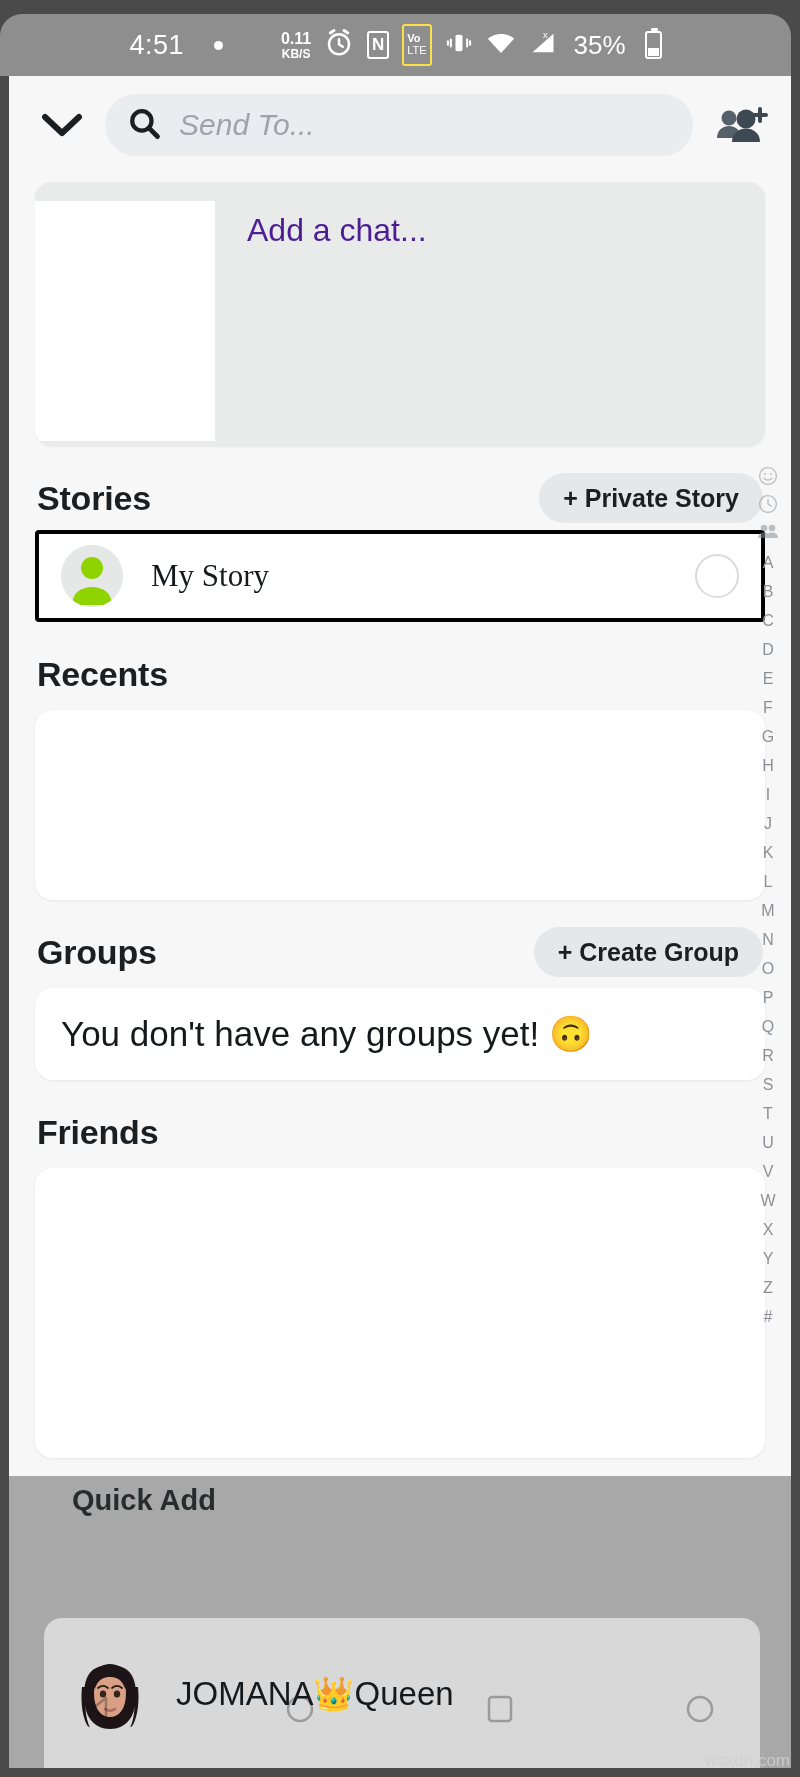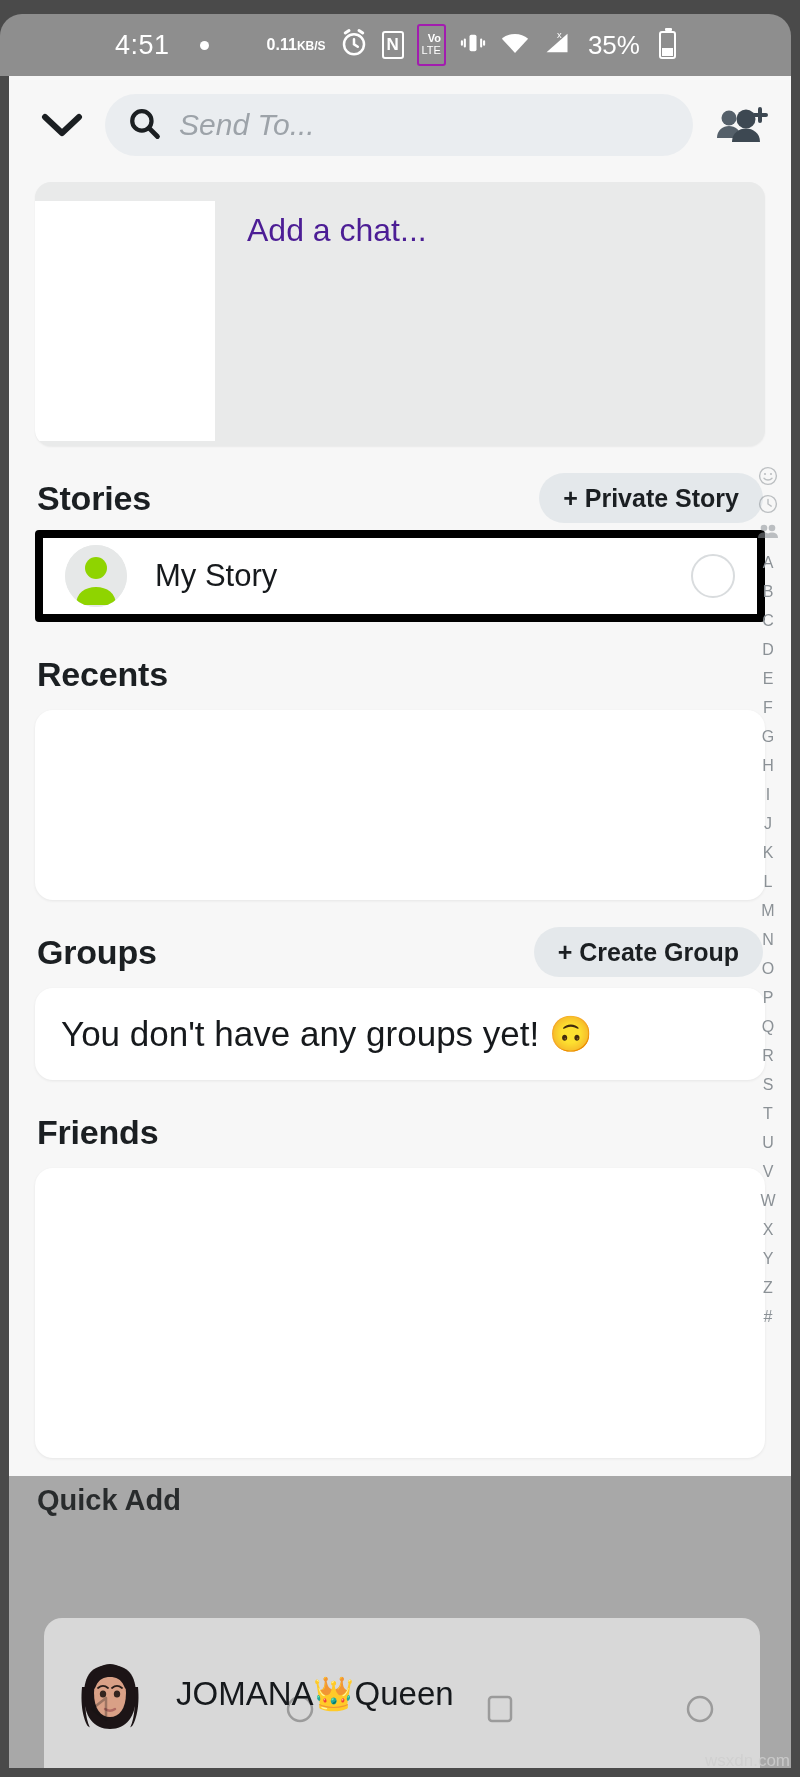--- a/index.html
+++ b/index.html
@@ -20,26 +20,26 @@
     position: absolute; top: 14px; left: 0; right: 9px; height: 62px;
     background: #8e8e8e;
     border-radius: 22px 22px 0 0;
     display: flex; align-items: center; justify-content: center;
     color: #ffffff;
   }
   .sb-inner { display: flex; align-items: center; gap: 0px; }
   .sb-time { font-size: 27px; letter-spacing: .5px; }
   .sb-dot { width: 9px; height: 9px; border-radius: 50%; background:#fff; margin-left: 30px; }
   .sb-icons { display: flex; align-items: center; gap: 13px; margin-left: 58px; }
-  .sb-net { display:flex; flex-direction:row; align-items:center; line-height:1; }
+  .sb-net { display:flex; flex-direction:column; align-items:center; line-height:1; }
   .sb-net .n1 { font-size: 16px; font-weight: 700; }
   .sb-net .n2 { font-size: 12px; font-weight: 700; margin-top:1px; }
   .sb-volte {
-    border: 2px solid #a21caf; border-radius: 3px; padding: 7px 3px;
-    display:flex; flex-direction:column; align-items:flex-end; line-height:1.05;
+    border: 2px solid #fde047; border-radius: 3px; padding: 7px 3px;
+    display:flex; flex-direction:column; align-items:flex-start; line-height:1.05;
   }
   .sb-volte .v1 { font-size: 11px; font-weight: 700; }
   .sb-volte .v2 { font-size: 11px; font-weight: 400; }
   .sb-nfc {
     border: 2px solid #fff; border-radius: 3px; width:22px; height:28px;
     display:flex; align-items:center; justify-content:center;
     font-size: 17px; font-weight:700;
   }
   .sb-pct { font-size: 26px; margin-left: 4px; }
   .sb-batt {
@@ -100,47 +100,48 @@
   .sec h2 { font-size: 34px; font-weight: 700; color:#1b1f22; letter-spacing:-.2px; }
   .pill {
     background:#e4e8eb; border-radius: 26px; height:50px;
     display:flex; align-items:center; padding: 0 24px; gap:9px;
     font-size: 25px; font-weight:700; color:#1b1f22; cursor:pointer;
   }
 
   
   .storyhl {
     margin: 6px 26px 0 26px;
-    border: 8px solid #000000;
+    border: 4px solid #000000;
     background: #ffffff;
     border-radius: 4px;
     height: 92px;
     display:flex; align-items:center;
     padding: 0 22px;
+    font-family: Liberation Serif, serif;
   }
   .avatar {
     width: 62px; height:62px; border-radius:50%; background:#e6e8e8;
     display:flex; align-items:flex-end; justify-content:center; overflow:hidden; flex:none;
   }
   .storyhl .name { font-size: 31px; color:#16191c; margin-left: 28px; flex:1; }
   .radio { width:44px; height:44px; border-radius:50%; border:2px solid #d9dcde; flex:none; }
 
   
   .card {
     margin: 10px 26px 0 26px;
     background:#fff; border-radius: 18px;
     box-shadow: 0 1px 3px rgba(0,0,0,.07);
   }
   .card.recents { height: 190px; }
   .card.groups { height: 92px; display:flex; align-items:center; padding: 0 26px; }
   .card.groups .txt { font-size: 35px; color:#16191c; }
   .card.friends { height: 290px; }
 
   .quick { padding: 0 28px; margin-top: 26px; }
-  .quick h2 { font-size: 29px; font-weight:700; color:#1b1f22; }
+  .quick h2 { font-size: 29px; font-weight:700; color:#1b1f22;margin-left:35px; }
 
   
   .alpha {
     position:absolute; right: 6px; top: 390px;
     display:flex; flex-direction:column; align-items:center; gap: 0px;
     width: 34px;
   }
   .alpha .ico { margin-bottom: 4px; opacity:.55; }
   .alpha .ltr {
     font-size: 16px; color:#8b9196; line-height: 29px; height:29px;

